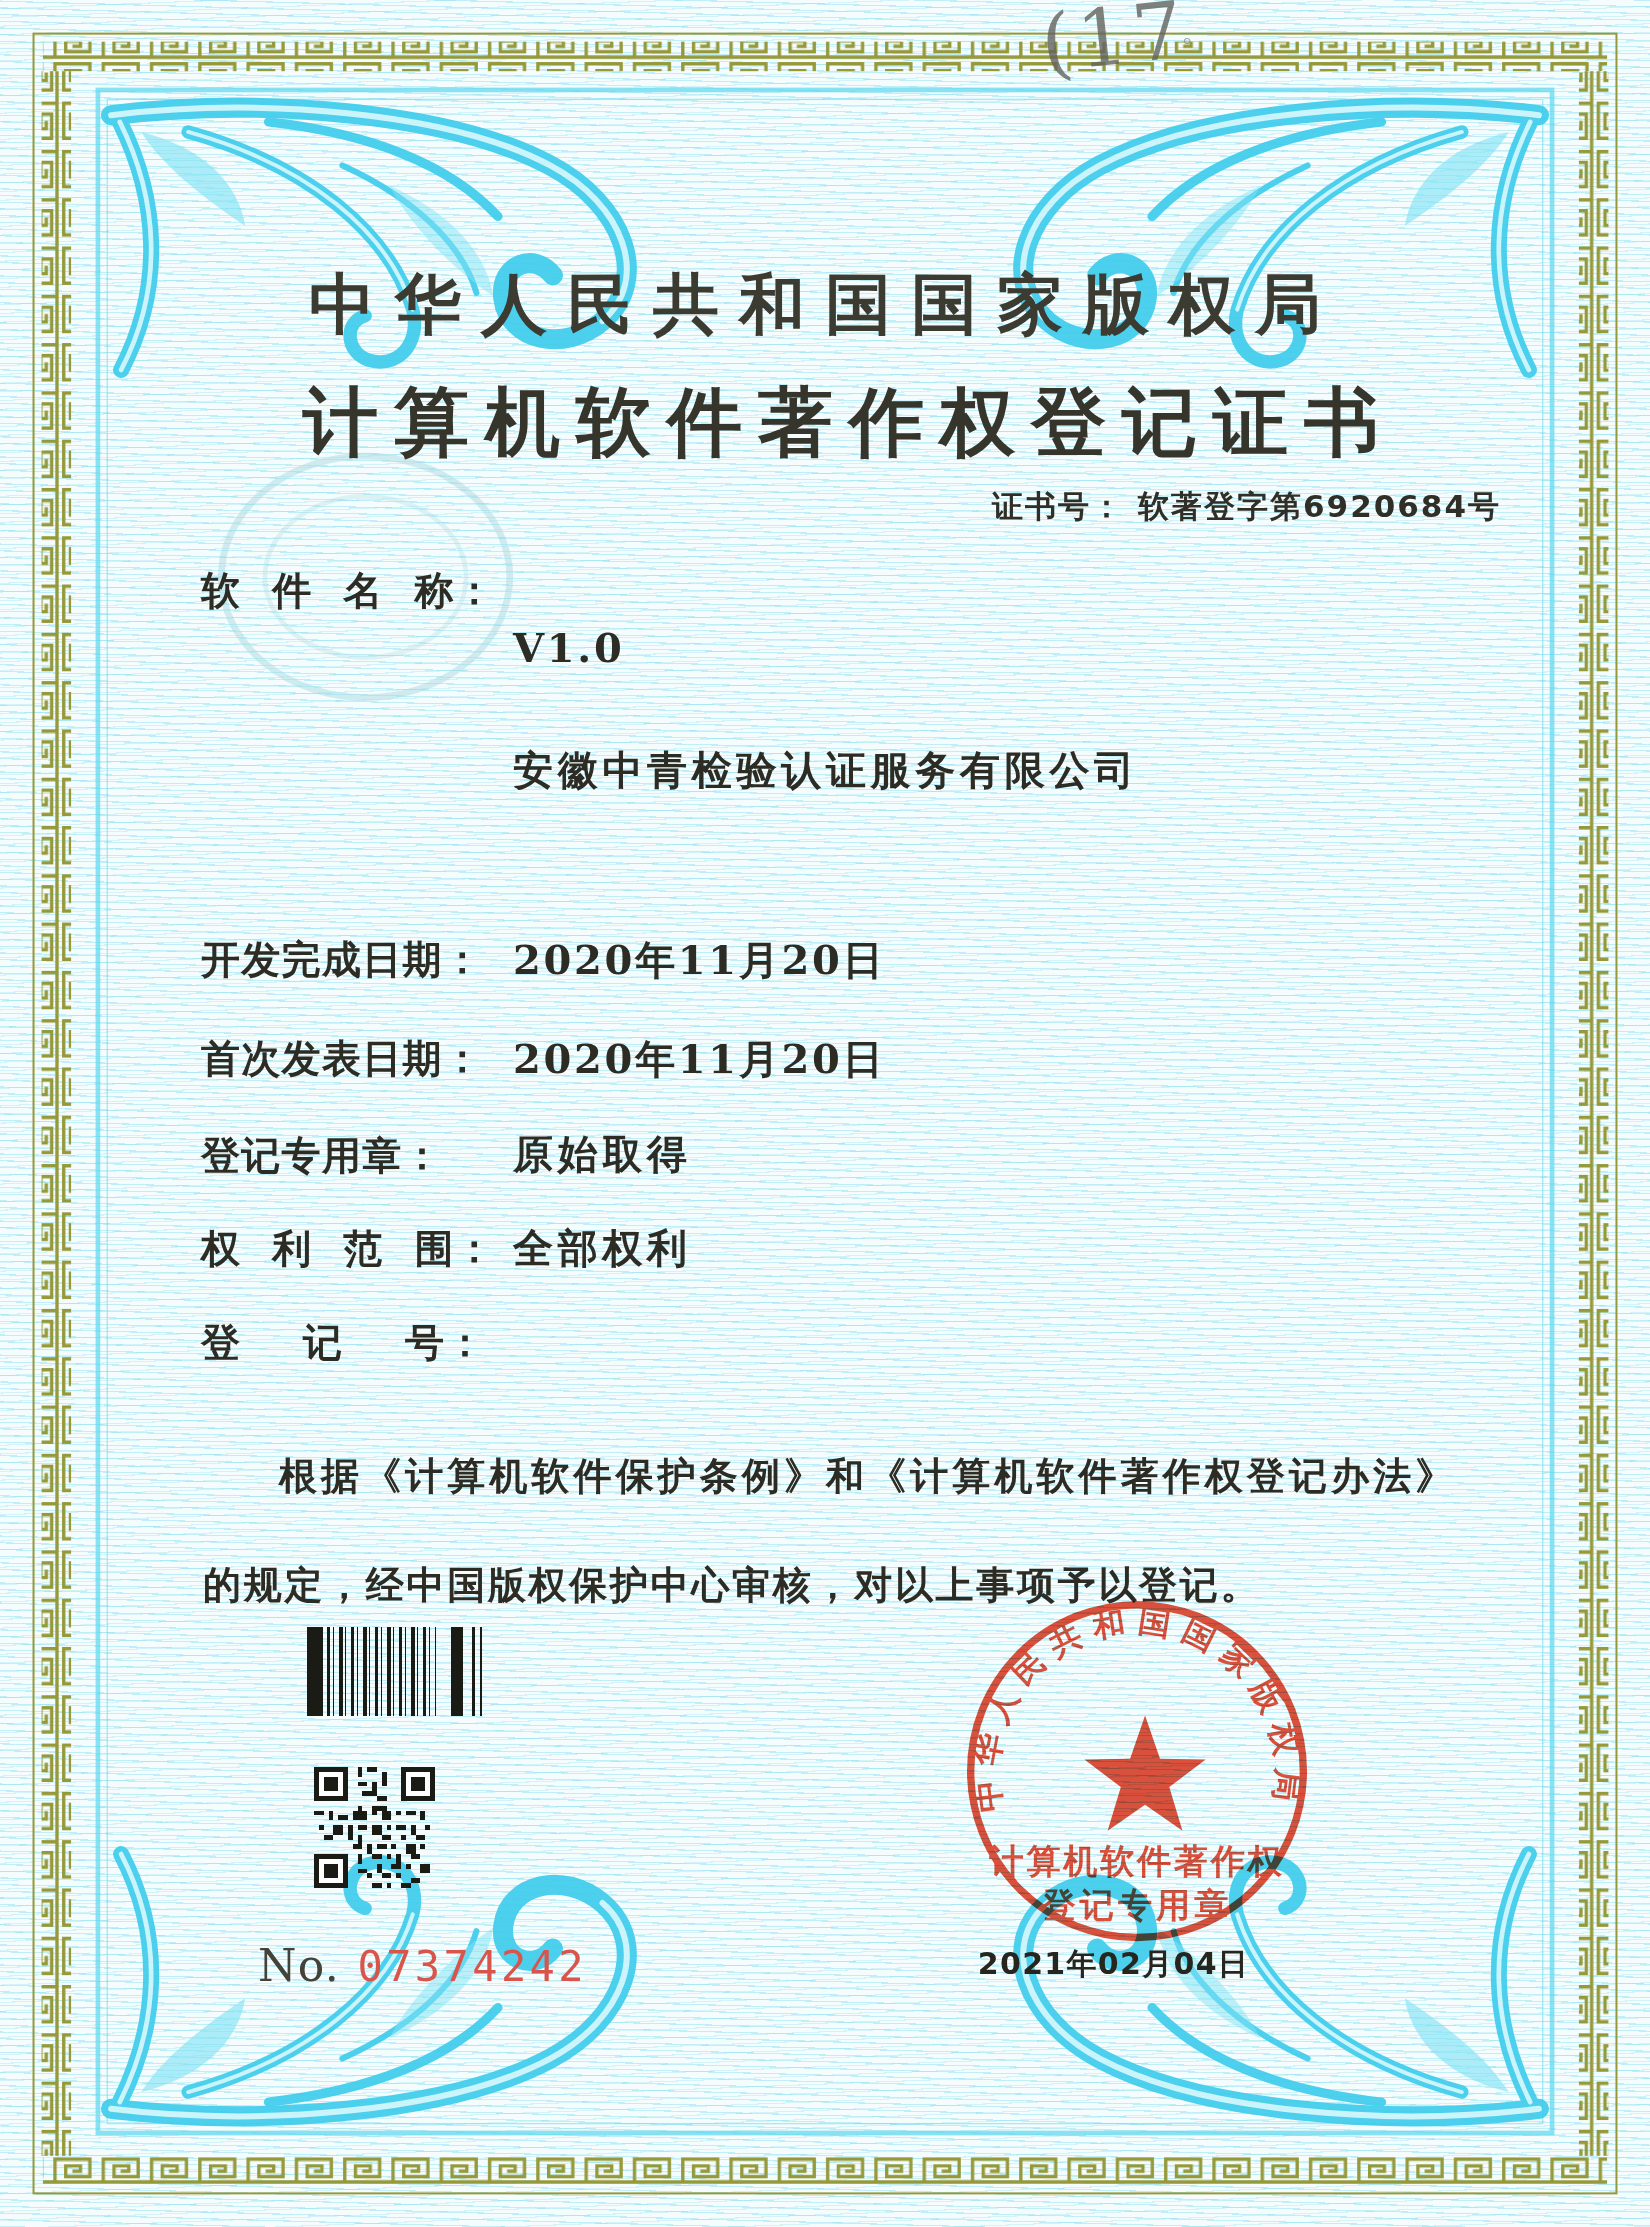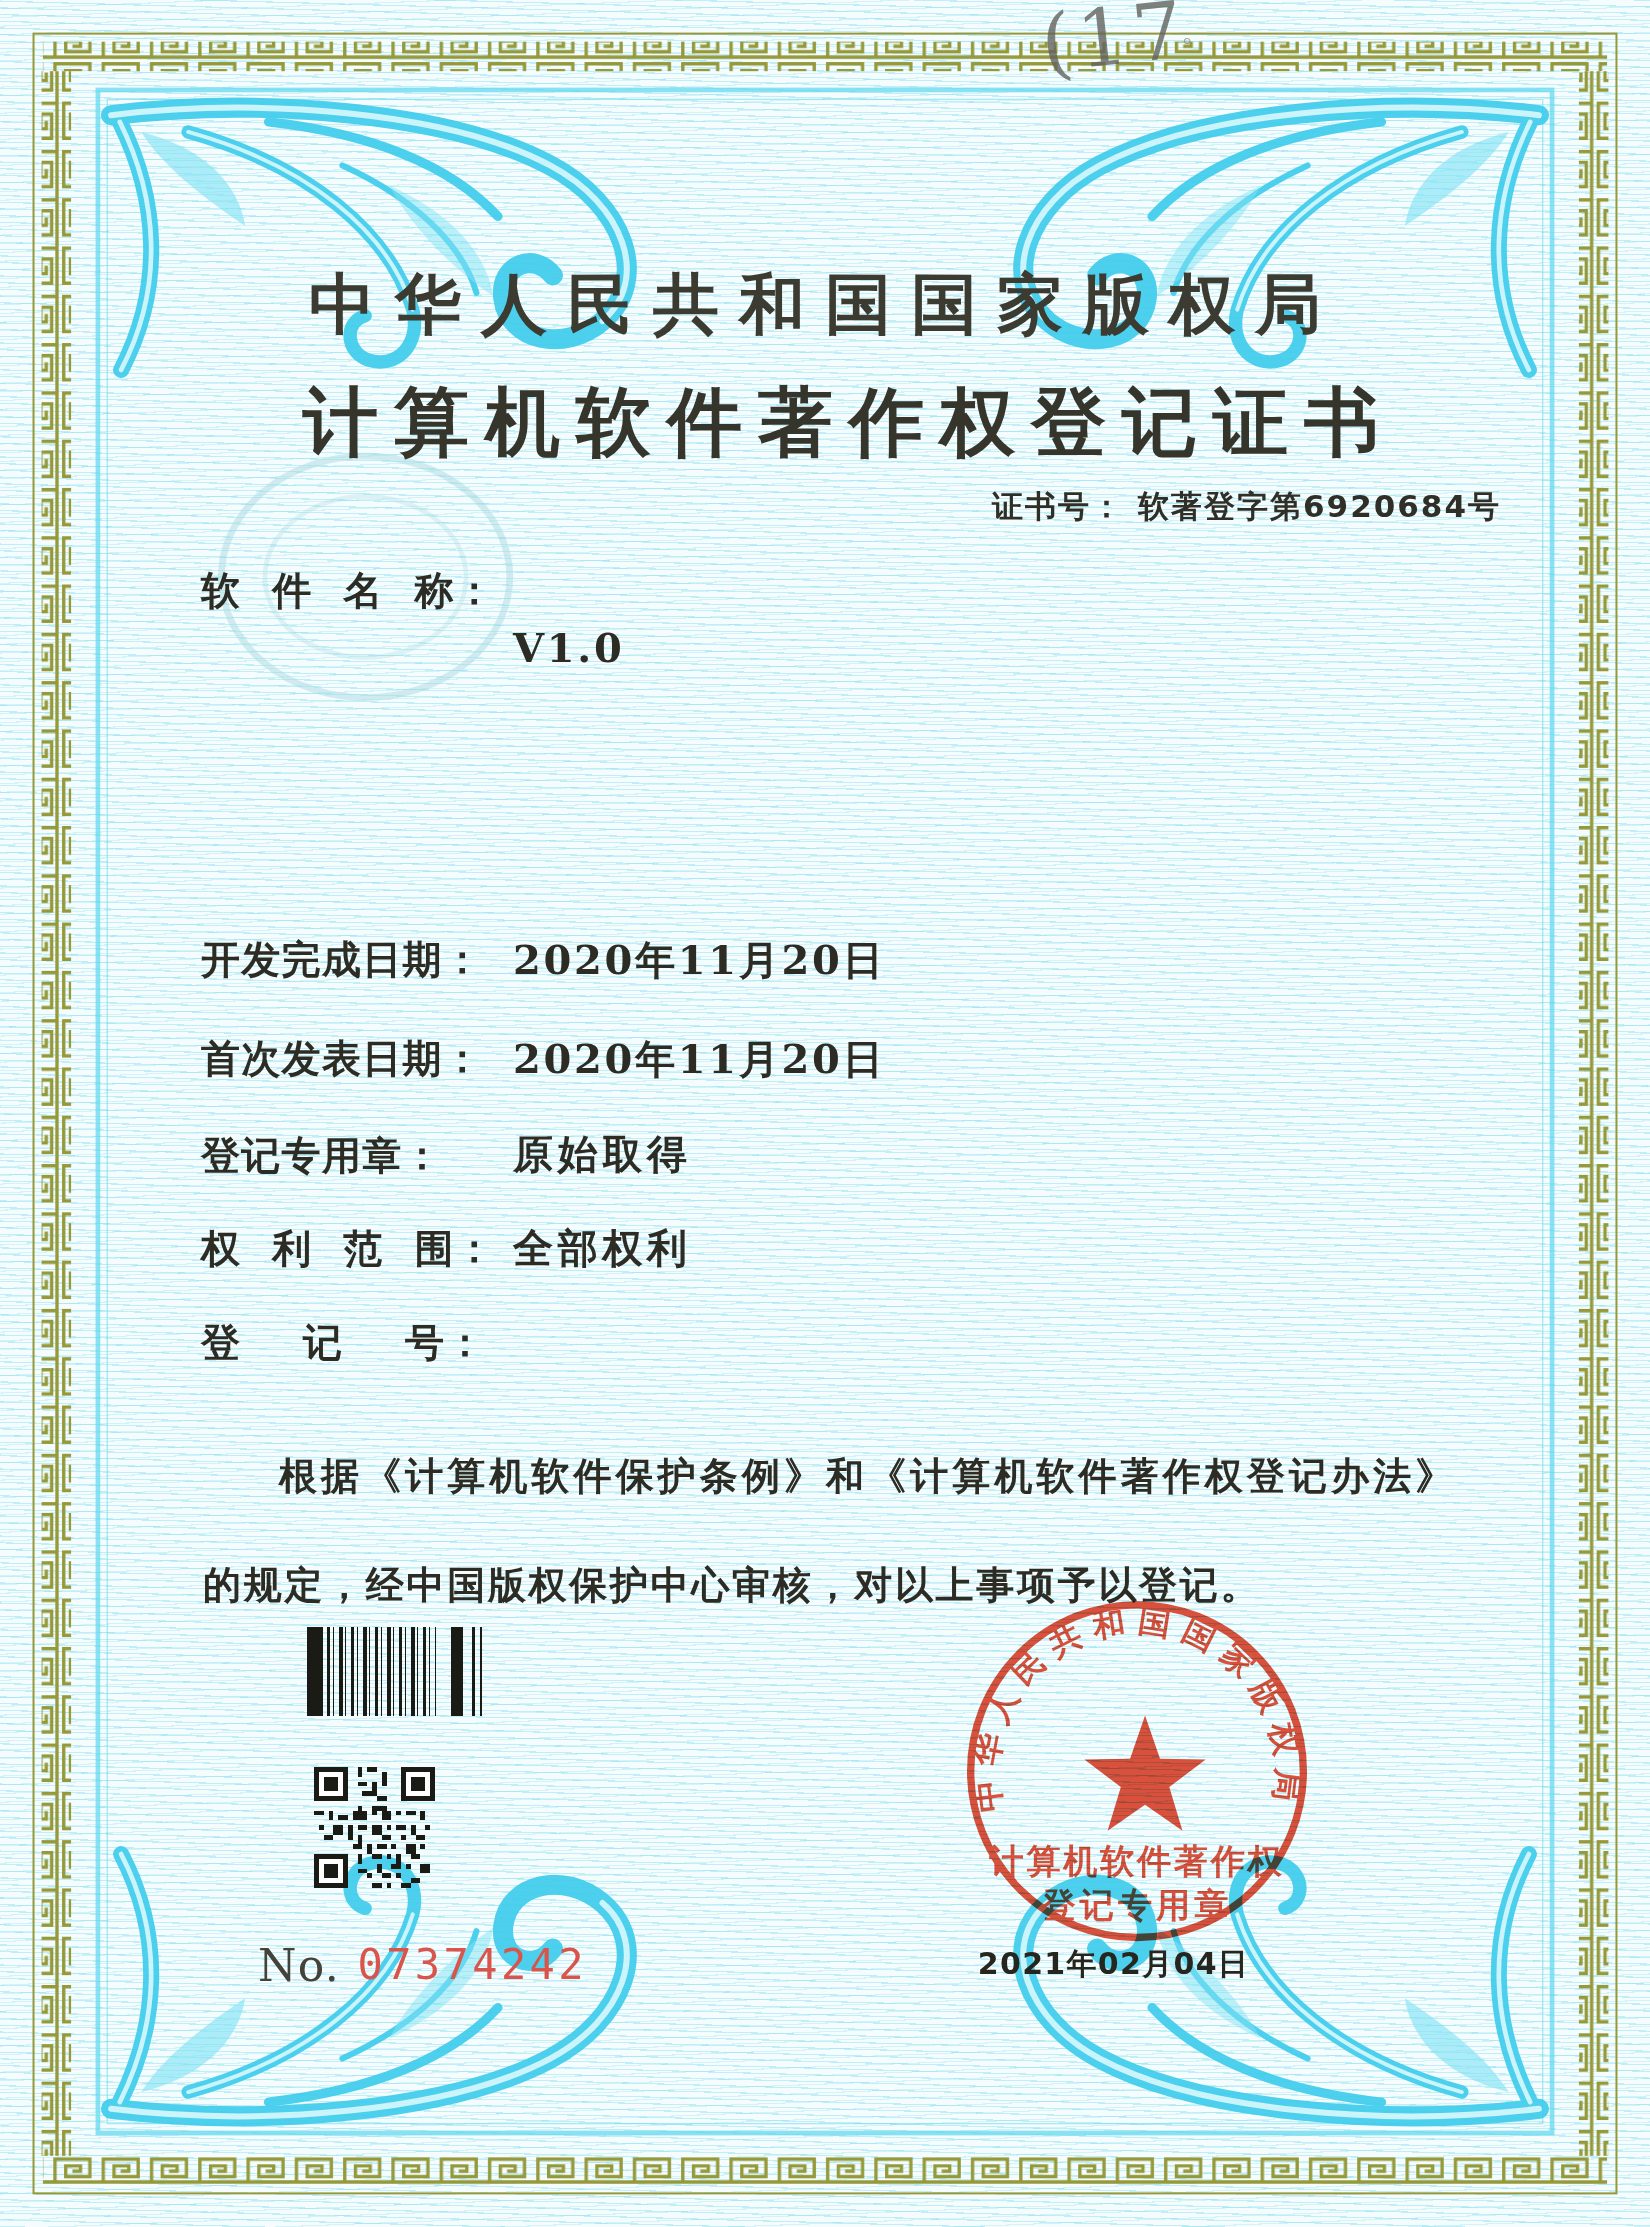--- a/index.html
+++ b/index.html
@@ -53,21 +53,21 @@
       repeating-linear-gradient(90deg,
         #1b1b16 0 2.7px, rgba(0,0,0,0) 2.7px 6px,
         #1b1b16 6px 7.4px, rgba(0,0,0,0) 7.4px 12px,
         #1b1b16 12px 16px, rgba(0,0,0,0) 16px 18px,
         #1b1b16 18px 19.5px, rgba(0,0,0,0) 19.5px 24px);
     background-size:16px 100%,12px 100%,3.4px 100%,2px 100%,109px 100%;
     background-position:0 0,144px 0,165px 0,173px 0,20px 0;
     background-repeat:no-repeat;
   }
   .qr{left:314px;top:1767px;width:121px;height:121px;}
-  .serial{left:258px;top:1940px;display:flex;align-items:flex-start;gap:17.4px;}
+  .serial{left:258px;top:1940px;display:flex;align-items:flex-end;gap:17.4px;}
   .serial .no{
     font-family:"DejaVu Serif","Liberation Serif",serif;
     font-size:44px;color:#43433a;letter-spacing:1.3px;
   }
   .serial .num{
     font-family:"DejaVu Sans Mono","Liberation Mono",monospace;
     font-size:42px;color:#d9544b;letter-spacing:3.4px;
   }
   .issue-date{
     left:966px;top:1944px;width:295px;text-align:center;
@@ -149,20 +149,21 @@
   <div class="abs cert-title">计算机软件著作权登记证书</div>
 
   <div class="abs certno">
     <span>证书号：</span>
     <span>软著登字第6920684号</span>
   </div>
 
   <span class="abs lbl" style="top:564px">软 件 名 称：</span>
   <span class="abs val latin" style="top:624px">V1.0</span>
 
+  <span class="abs val" style="top:743px">安徽中青检验认证服务有限公司</span>
 
   <span class="abs lbl" style="top:933px">开发完成日期：</span>
   <span class="abs val latin" style="top:933px">2020年11月20日</span>
 
   <span class="abs lbl" style="top:1032px">首次发表日期：</span>
   <span class="abs val latin" style="top:1032px">2020年11月20日</span>
 
   <span class="abs lbl" style="top:1129px">登记专用章：</span>
   <span class="abs val" style="top:1127px">原始取得</span>
 

